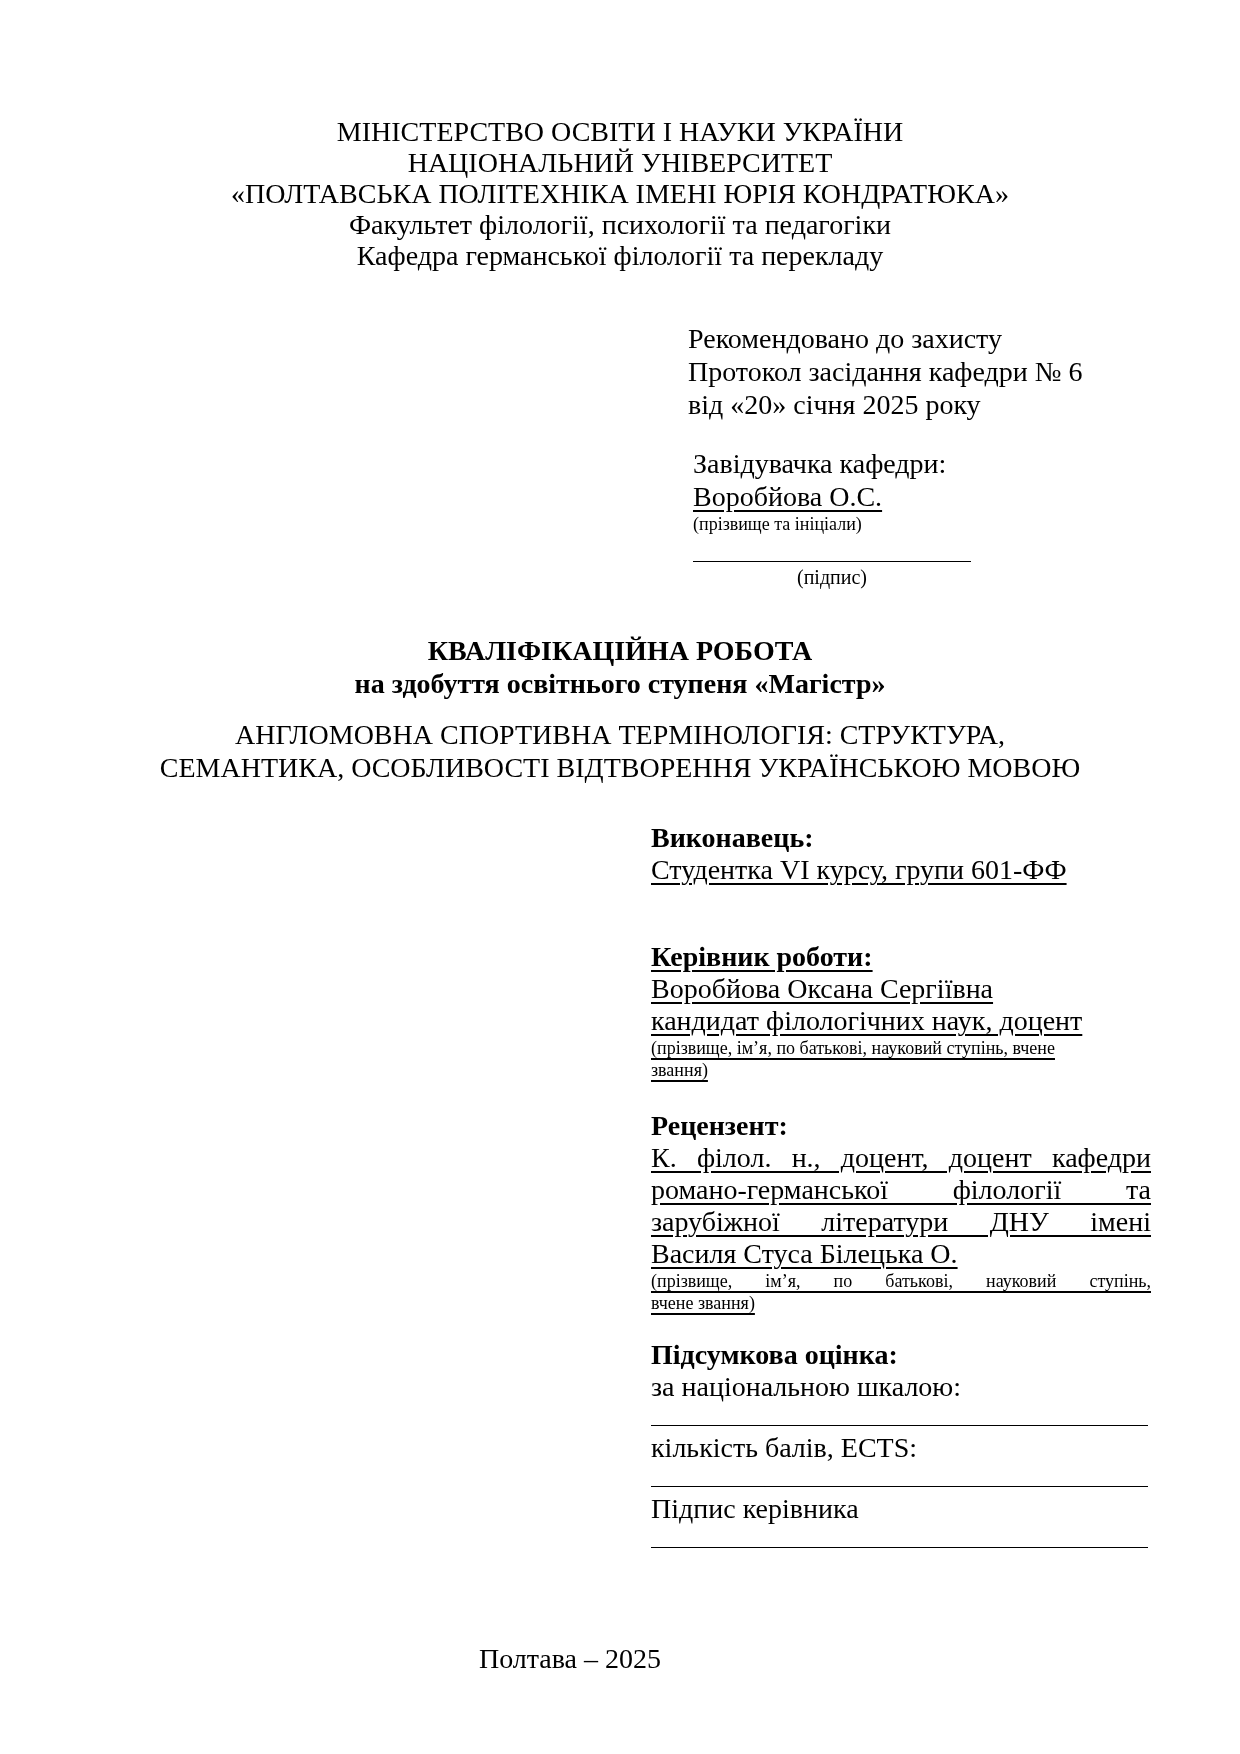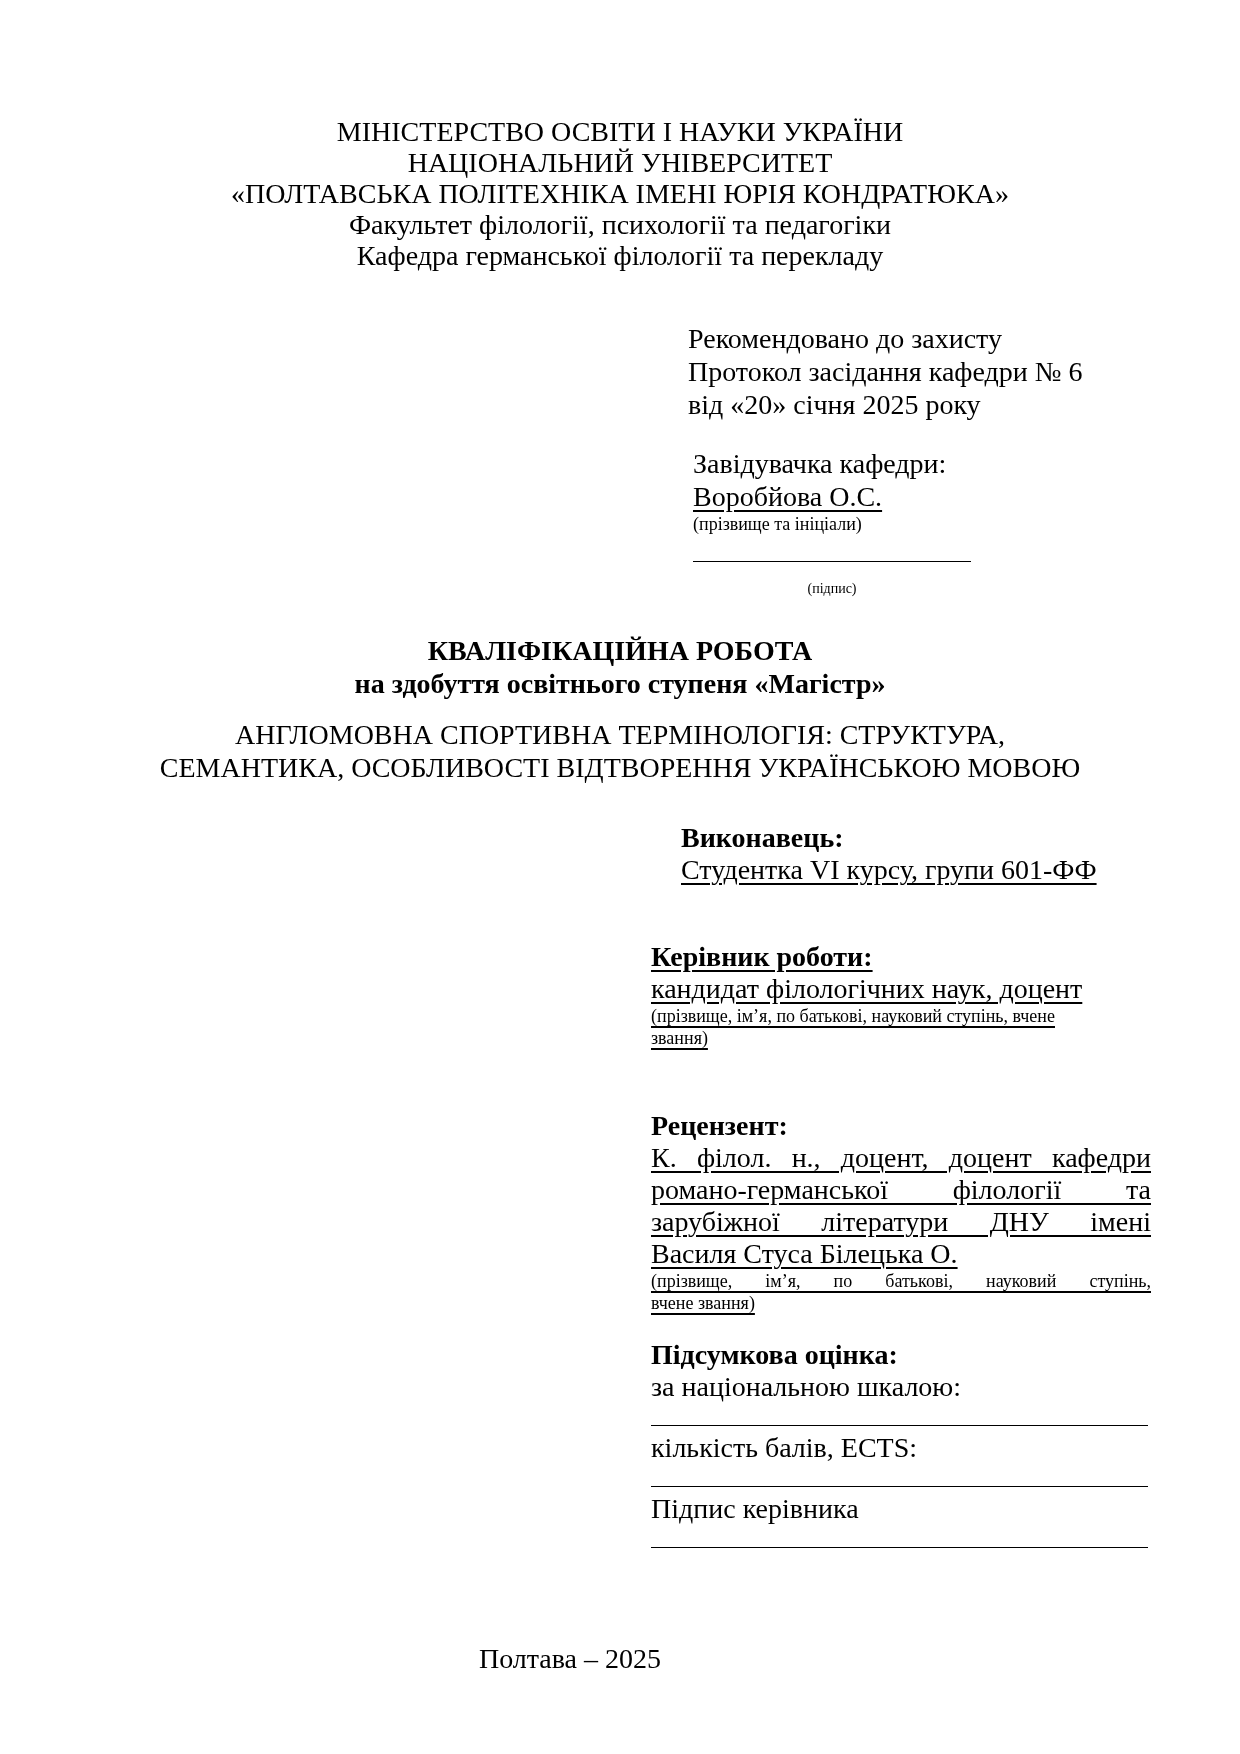--- a/index.html
+++ b/index.html
@@ -9,21 +9,21 @@
   .center-block { position:absolute; left:0; width:1240px; text-align:center; }
   .line { display:block; font-size:28px; line-height:31px; white-space:nowrap; }
   .hdr { top:116px; }
   .rec { position:absolute; left:688px; top:322px; font-size:28px; line-height:33px; }
   .rec .line { line-height:33px; }
   .head { position:absolute; left:693px; top:447px; }
   .head .line { line-height:33px; }
   .u { text-decoration:underline; text-underline-offset:4px; text-decoration-thickness:1.5px; }
   .small { font-size:18px; line-height:22px; display:block; white-space:nowrap; }
   .sig-line { display:block; width:278px; border-bottom:1.5px solid #000; height:12px; margin-top:14px; }
-  .sig-cap { display:block; font-size:14px; line-height:22px; width:278px; text-align:center; margin-top:16px; }
+  .sig-cap { display:block; font-size:20px; line-height:22px; width:278px; text-align:center; margin-top:4px; }
   .title { top:634px; }
   .title .line { font-weight:bold; line-height:33px; }
   .topic { top:718px; }
   .topic .line { line-height:33px; }
   .right { position:absolute; left:651px; width:502px; }
   .right .line { line-height:32px; }
   .bold { font-weight:bold; }
   .justify { display:block; text-align:justify; text-align-last:justify; font-size:28px; line-height:32px; }
   .justify-small { display:block; text-align:justify; text-align-last:justify; font-size:18px; line-height:22px; }
   .blank { display:block; width:497px; border-bottom:1.5px solid #000; height:22px; margin-bottom:6px; }
@@ -59,27 +59,28 @@
   <div class="center-block title">
     <span class="line">КВАЛІФІКАЦІЙНА РОБОТА</span>
     <span class="line">на здобуття освітнього ступеня «Магістр»</span>
   </div>
 
   <div class="center-block topic">
     <span class="line">АНГЛОМОВНА СПОРТИВНА ТЕРМІНОЛОГІЯ: СТРУКТУРА,</span>
     <span class="line">СЕМАНТИКА, ОСОБЛИВОСТІ ВІДТВОРЕННЯ УКРАЇНСЬКОЮ МОВОЮ</span>
   </div>
 
-  <div class="right" style="top:822px;margin-left:30px;">
+  <div class="right" style="top:822px;">
     <span class="line bold">Виконавець:</span>
     <span class="line"><span class="u">Студентка VI курсу, групи 601-ФФ</span></span>
   </div>
 
   <div class="right" style="top:941px;">
     <span class="line bold"><span class="u">Керівник роботи:</span></span>
+    <span class="line"><span class="u">Воробйова Оксана Сергіївна</span></span>
     <span class="line"><span class="u">кандидат філологічних наук, доцент</span></span>
     <span class="small"><span class="u">(прізвище, ім’я, по батькові, науковий ступінь, вчене</span></span>
     <span class="small"><span class="u">звання)</span></span>
   </div>
 
   <div class="right" style="top:1110px; width:500px;">
     <span class="line bold">Рецензент:</span>
     <span class="justify u">К. філол. н., доцент, доцент кафедри</span>
     <span class="justify u">романо-германської філології та</span>
     <span class="justify u">зарубіжної літератури ДНУ імені</span>

